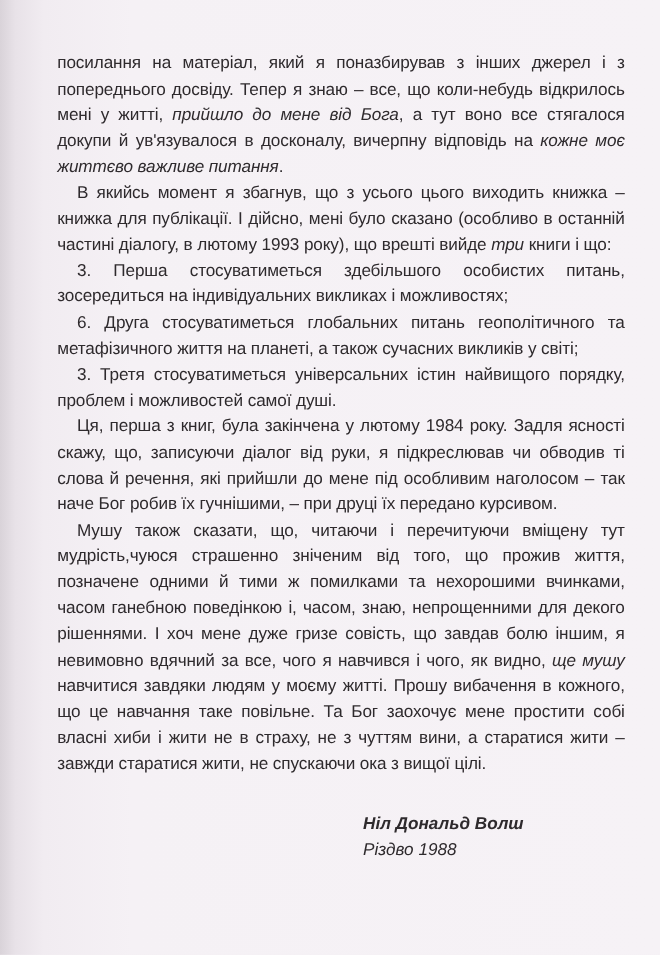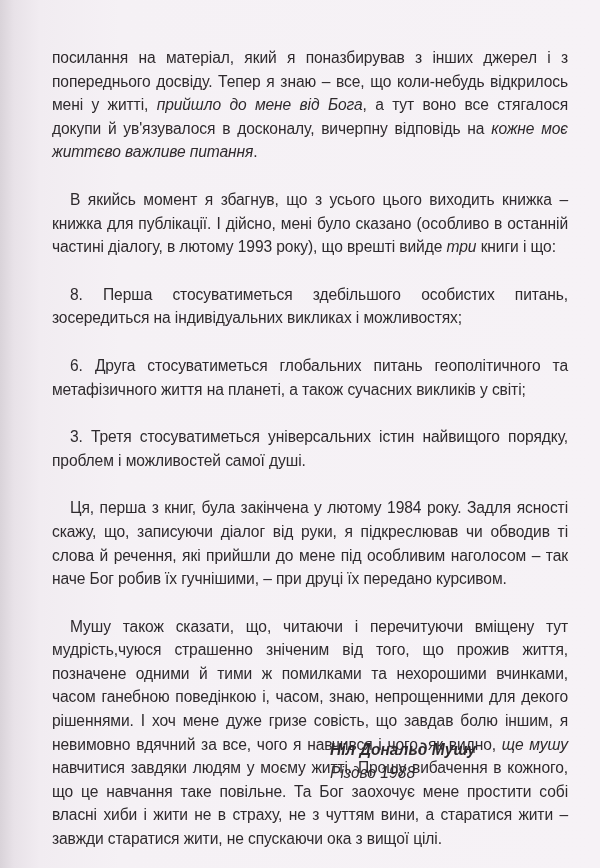--- a/index.html
+++ b/index.html
@@ -30,21 +30,21 @@
       font-size: 15.6px;
       line-height: 23.6px;
       letter-spacing: -0.1px;
     }
     .para {
       margin: 0;
       text-align: justify;
       text-align-last: left;
       hyphens: manual;
     }
-    .para.indent { text-indent: 18px; margin-top: 24px; }
+    .para.indent { text-indent: 18px; }
     .em { font-style: italic; }
     .signature {
       position: absolute;
       left: 330px;
       top: 738px;
       color: #2e2a2d;
       font-family: "Liberation Sans", "DejaVu Sans", sans-serif;
       font-size: 15.6px;
       line-height: 23.4px;
       font-style: italic;
@@ -54,30 +54,30 @@
 </head>
 <body>
 
 <div class="page">
   <div class="text-block">
 
     <p class="para"><span>посилання на матеріал, який я поназбирував з інших джерел і з попереднього досвіду. Тепер я знаю – все, що коли-небудь відкрилось мені у житті, </span><span class="em">прийшло до мене від Бога</span><span>, а тут воно все стягалося докупи й ув'язувалося в досконалу, вичерпну відповідь на </span><span class="em">кожне моє життєво важливе питання</span><span>.</span></p>
 
     <p class="para indent"><span>В якийсь момент я збагнув, що з усього цього виходить книжка – книжка для публікації. І дійсно, мені було сказано (особливо в останній частині діалогу, в лютому 1993 року), що врешті вийде </span><span class="em">три</span><span> книги і що:</span></p>
 
-    <p class="para indent"><span>8. Перша стосуватиметься здебільшого особистих питань, зосередиться на індивідуальних викликах і можливостях;</span></p>
+    <p class="para indent"><span>3. Перша стосуватиметься здебільшого особистих питань, зосередиться на індивідуальних викликах і можливостях;</span></p>
 
     <p class="para indent"><span>6. Друга стосуватиметься глобальних питань геополітичного та метафізичного життя на планеті, а також сучасних викликів у світі;</span></p>
 
     <p class="para indent"><span>3. Третя стосуватиметься універсальних істин найвищого порядку, проблем і можливостей самої душі.</span></p>
 
     <p class="para indent"><span>Ця, перша з книг, була закінчена у лютому 1984 року. Задля ясності скажу, що, записуючи діалог від руки, я підкреслював чи обводив ті слова й речення, які прийшли до мене під особливим наголосом – так наче Бог робив їх гучнішими, – при друці їх передано курсивом.</span></p>
 
     <p class="para indent"><span>Мушу також сказати, що, читаючи і перечитуючи вміщену тут мудрість,чуюся страшенно зніченим від того, що прожив життя, позначене одними й тими ж помилками та нехорошими вчинками, часом ганебною поведінкою і, часом, знаю, непрощенними для декого рішеннями. І хоч мене дуже гризе совість, що завдав болю іншим, я невимовно вдячний за все, чого я навчився і чого, як видно, </span><span class="em">ще мушу</span><span> навчитися завдяки людям у моєму житті. Прошу вибачення в кожного, що це навчання таке повільне. Та Бог заохочує мене простити собі власні хиби і жити не в страху, не з чуттям вини, а старатися жити – завжди старатися жити, не спускаючи ока з вищої цілі.</span></p>
 
 
   </div>
 
   <div class="signature">
-    <div class="sig-name">Ніл Дональд Мушу</div>
+    <div class="sig-name">Ніл Дональд Волш</div>
     <div>Різдво 1988</div>
   </div>
 </div>
 
 </body></html>

